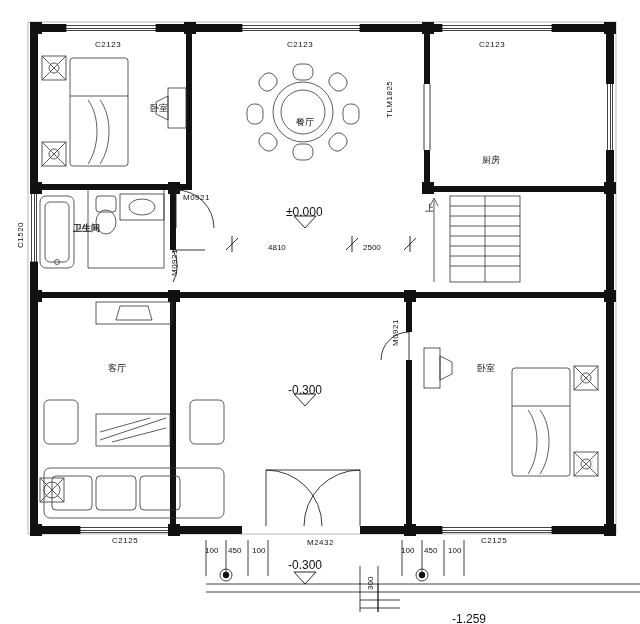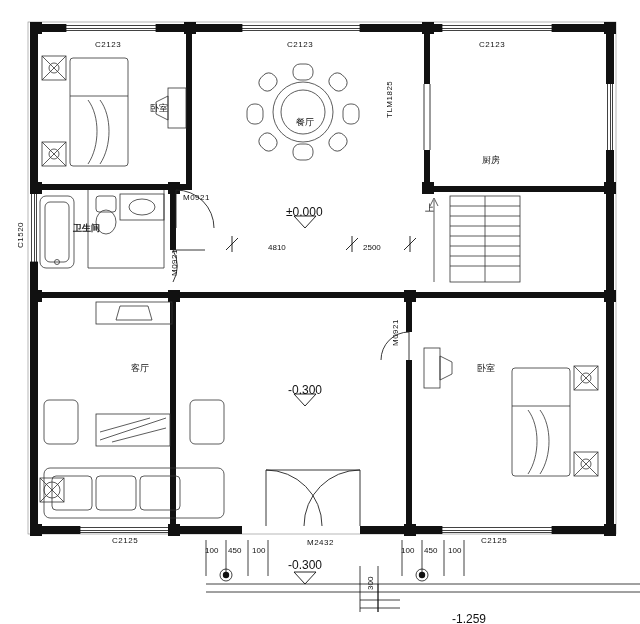--- a/index.html
+++ b/index.html
@@ -301,21 +301,21 @@
       <path d="M294 216 L316 216 L305 228 Z"></path>
       <path d="M294 394 L316 394 L305 406 Z"></path>
       <path d="M294 572 L316 572 L305 584 Z"></path>
     </g>
   </svg>
 
   <div class="rm" style="left:150px;top:102px;">卧室</div>
   <div class="rm" style="left:296px;top:116px;">餐厅</div>
   <div class="rm" style="left:482px;top:108px;margin-top:46px;">厨房</div>
   <div class="rm" style="left:73px;top:222px;font-weight:bold;">卫生间</div>
-  <div class="rm" style="left:108px;top:362px;margin-left:23px;">客厅</div>
+  <div class="rm" style="left:108px;top:362px;">客厅</div>
   <div class="rm" style="left:477px;top:362px;">卧室</div>
 
   <div class="lbl" style="left:95px;top:40px;">C2123</div>
   <div class="lbl" style="left:287px;top:40px;">C2123</div>
   <div class="lbl" style="left:479px;top:40px;">C2123</div>
   <div class="lbl vert" style="left:16px;top:248px;transform:rotate(-90deg);">C1520</div>
   <div class="lbl" style="left:112px;top:536px;">C2125</div>
   <div class="lbl" style="left:481px;top:536px;">C2125</div>
 
   <div class="lbl" style="left:183px;top:193px;">M0921</div>

